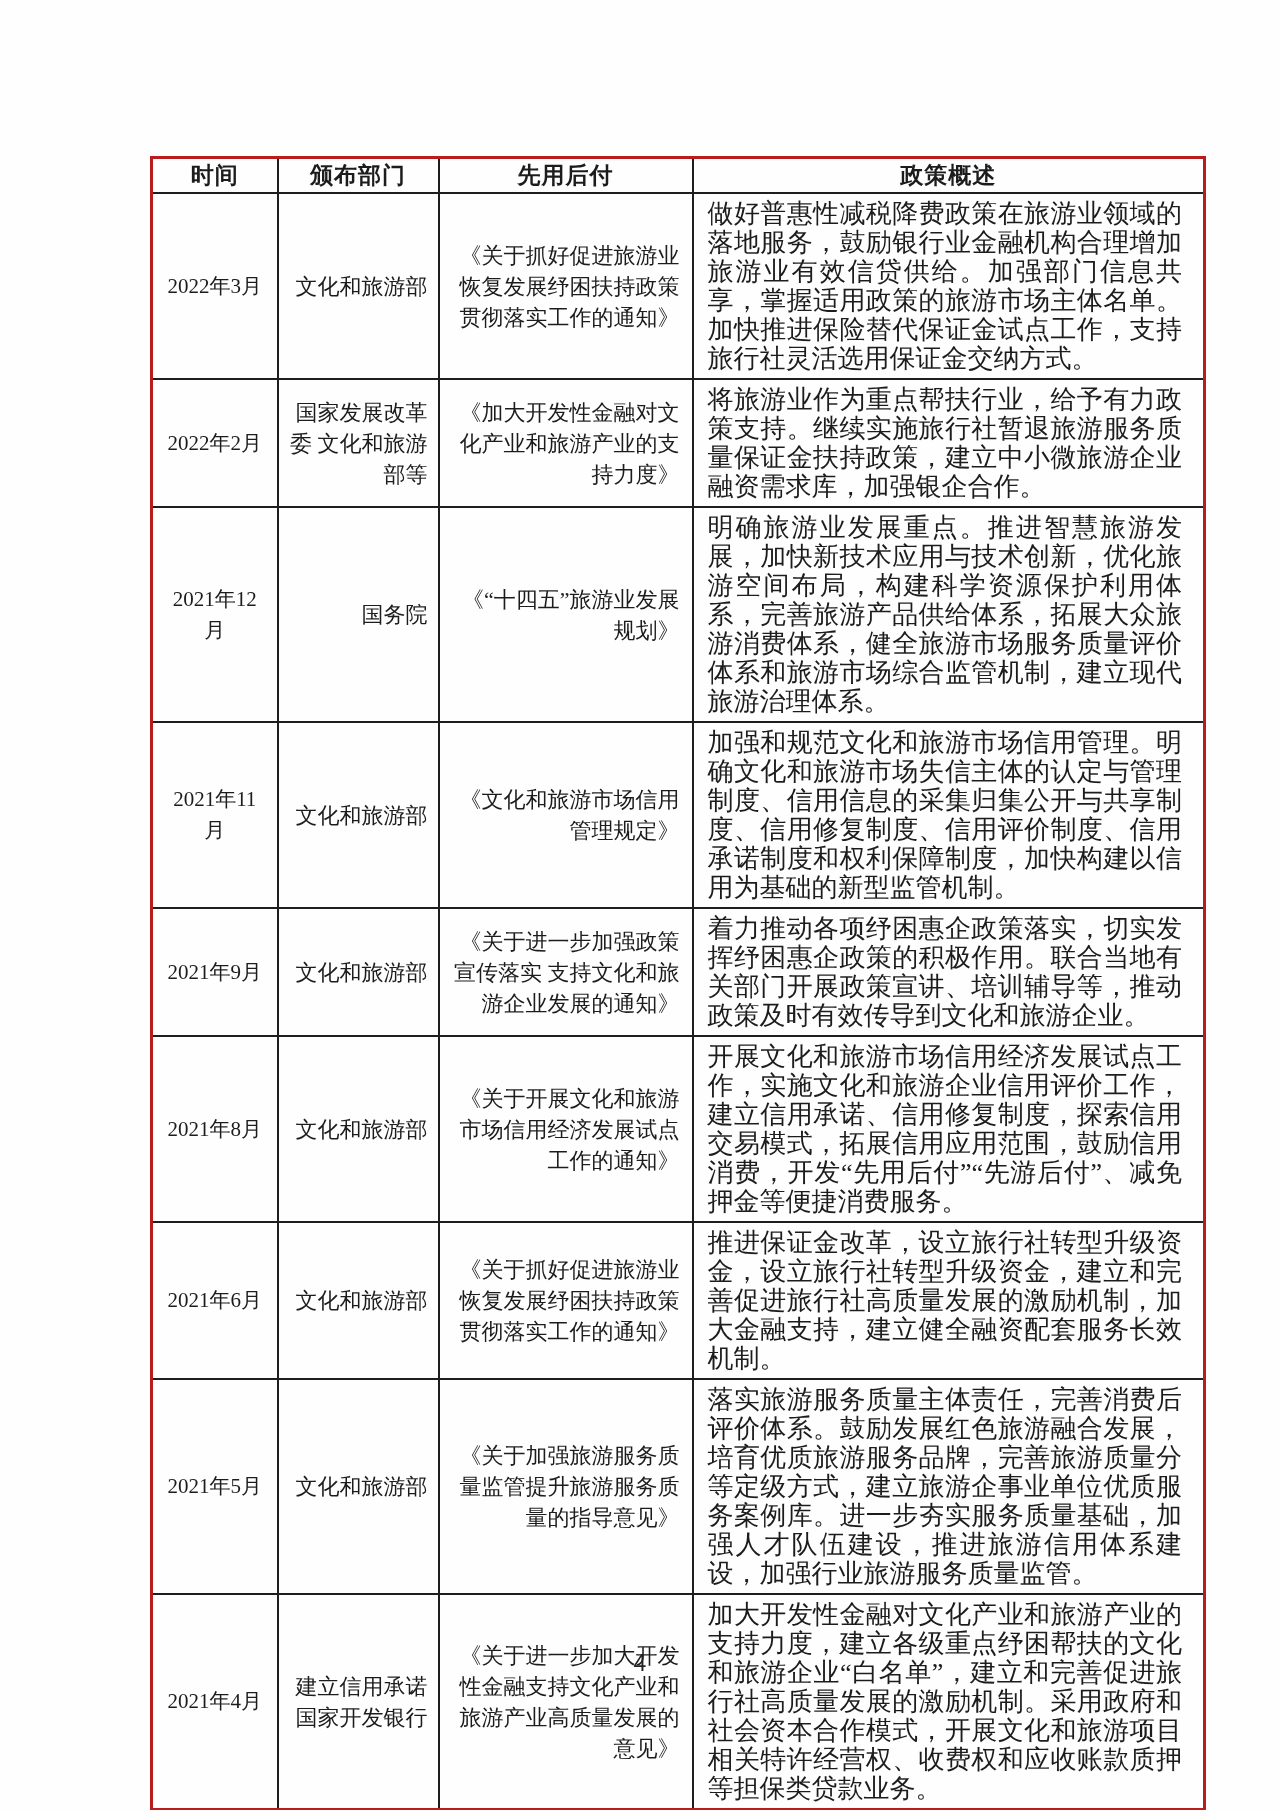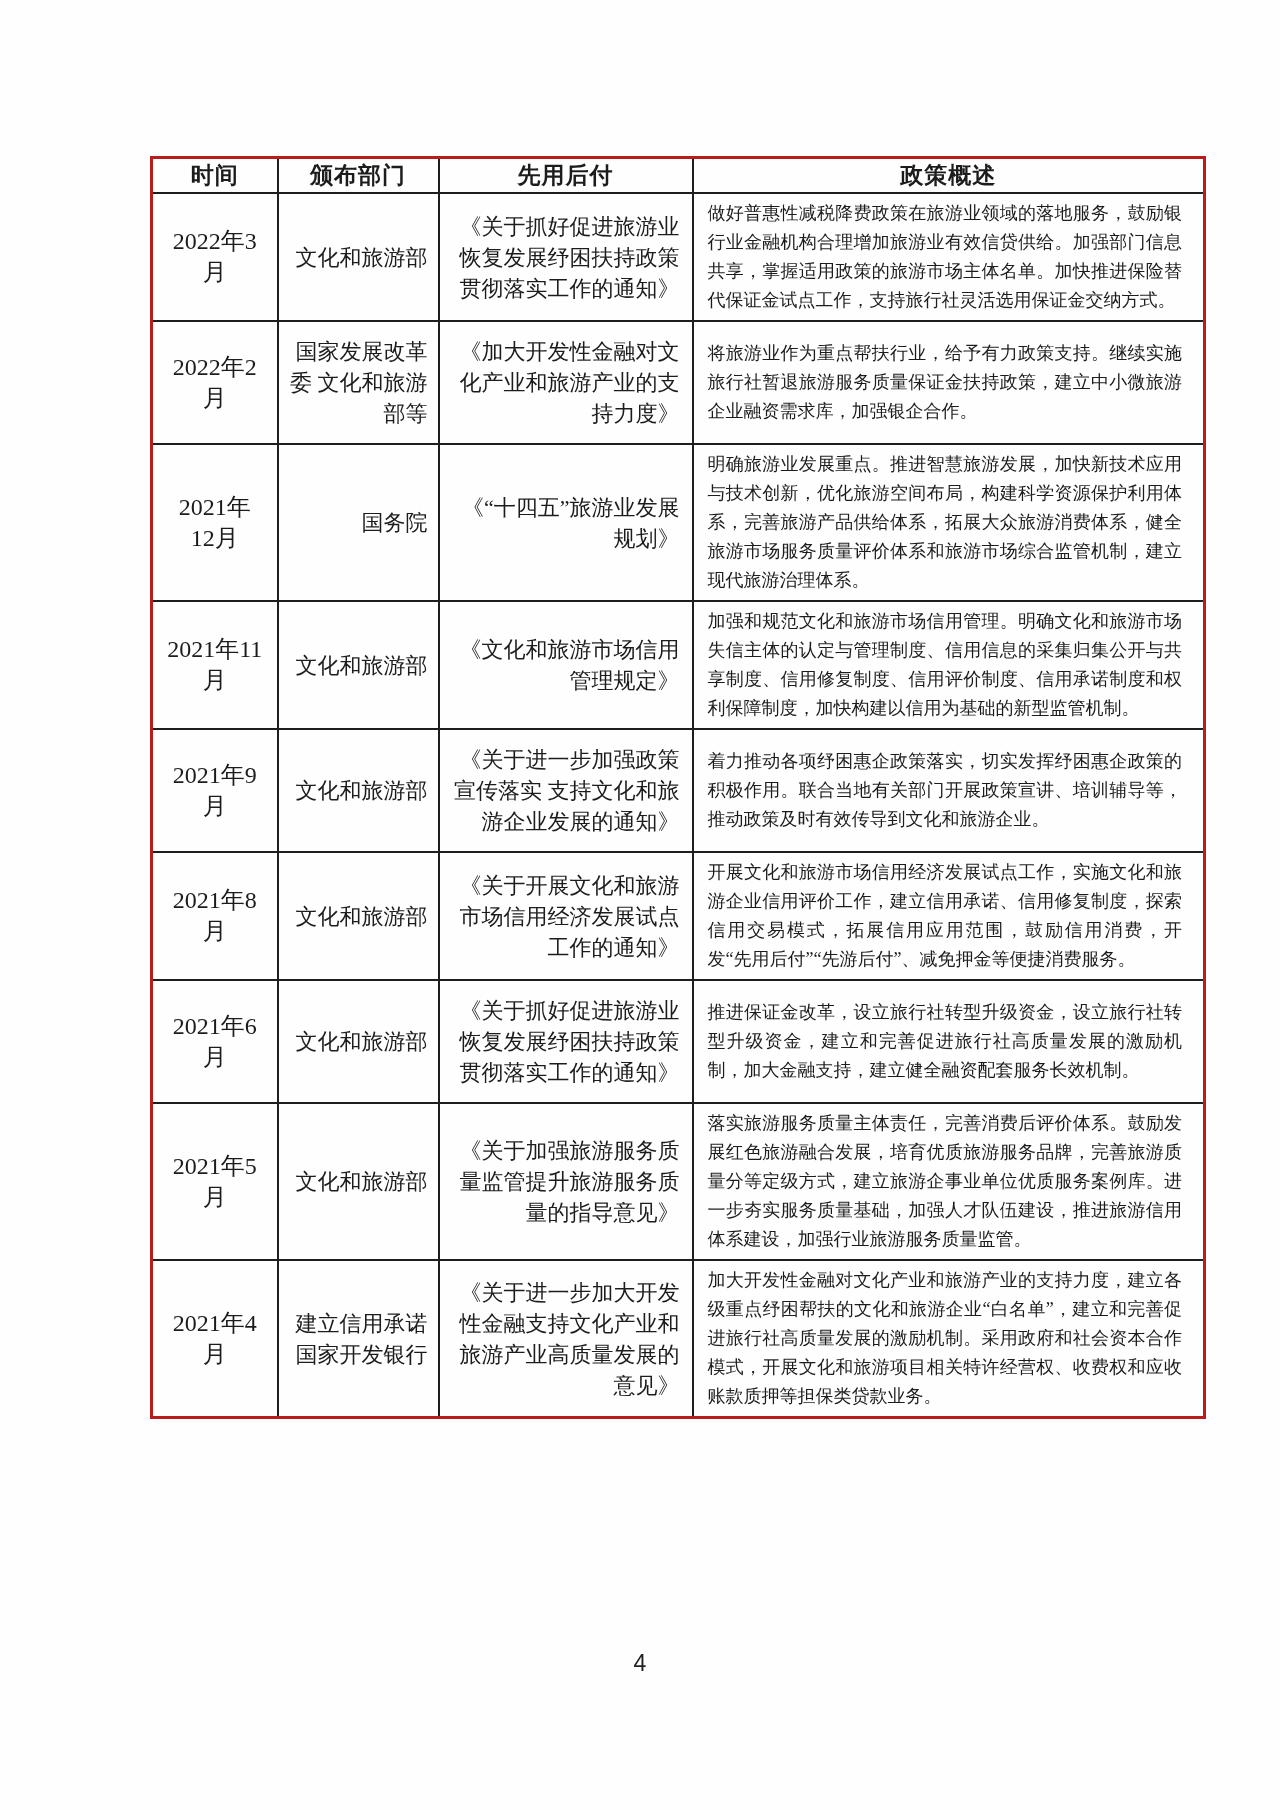--- a/index.html
+++ b/index.html
@@ -38,21 +38,21 @@
     font-weight: bold;
     text-align: center;
     vertical-align: middle;
     height: 30px;
     padding: 1px 2px;
     letter-spacing: 1px;
   }
   td.cell-time {
     text-align: center;
     vertical-align: middle;
-    font-size: 24px;
+    font-size: 21px;
     line-height: 31px;
     padding: 4px 14px;
   }
   td.cell-dept {
     text-align: right;
     vertical-align: middle;
     font-size: 22px;
     line-height: 31px;
     padding: 4px 10px;
   }
@@ -60,21 +60,21 @@
     text-align: right;
     vertical-align: middle;
     font-size: 22px;
     line-height: 31px;
     padding: 14px 12px;
   }
   td.cell-summary {
     text-align: justify;
     text-justify: inter-ideograph;
     vertical-align: middle;
-    font-size: 18px;
+    font-size: 26px;
     line-height: 29px;
     padding: 5px 21px 5px 14px;
   }
   .page-number {
     position: absolute;
     top: 1650px;
     left: 0;
     width: 1280px;
     text-align: center;
     font-size: 23px;

